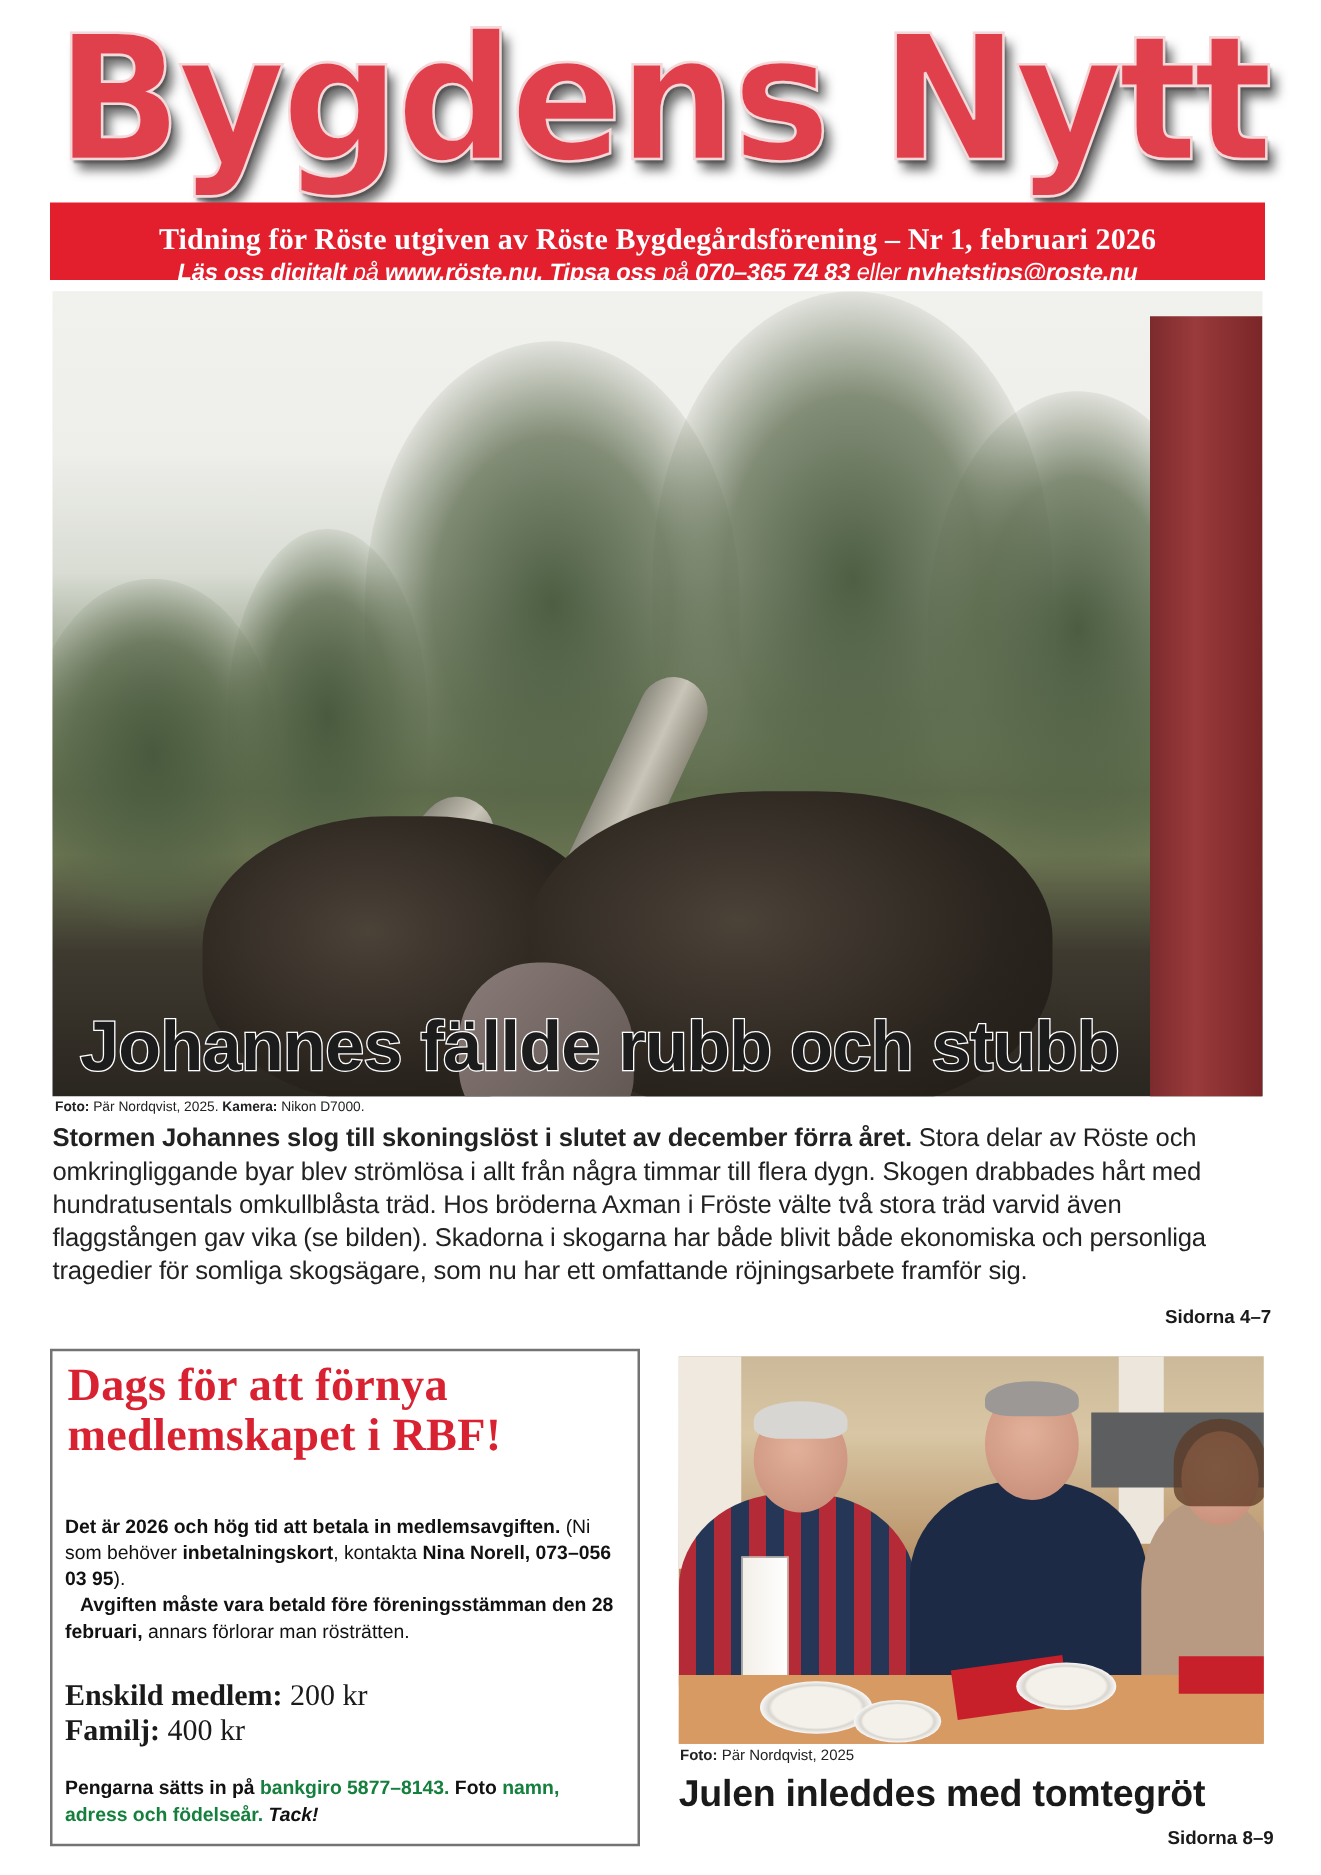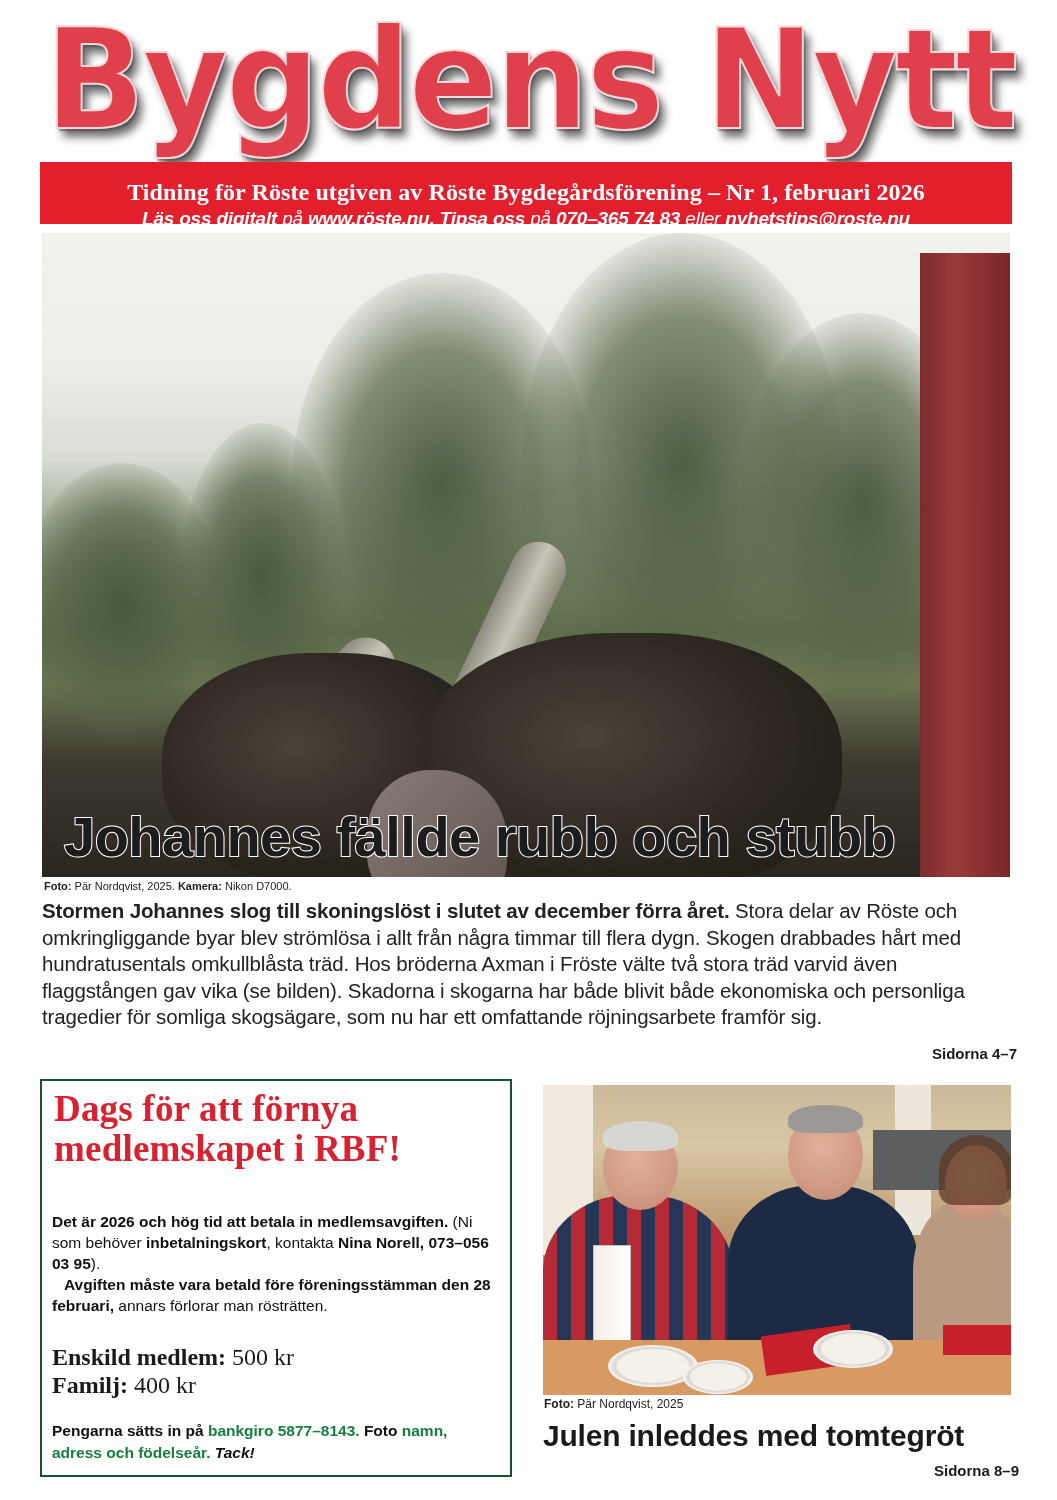--- a/index.html
+++ b/index.html
@@ -40,21 +40,21 @@
   }
 
   .caption { position: absolute; font-size: 11px; line-height: 14px; color: #222; }
   .caption b { font-weight: bold; }
 
   .lead { position: absolute; left: 42px; top: 898px; width: 975px; font-size: 20.5px; line-height: 26.5px; color: #222; letter-spacing: -0.15px; }
   .lead .lead-bold { font-weight: bold; }
   .pages-ref { font-weight: bold; font-size: 15px; }
   .lead-pages { position: absolute; right: 40px; top: 1045px; }
 
-  .member-box { position: absolute; left: 40px; top: 1079px; width: 472px; height: 398px; border: 2px solid #14532d; box-sizing: border-box; padding: 6px 10px 0 10px; }
+  .member-box { position: absolute; left: 40px; top: 1079px; width: 472px; height: 398px; border: 2px solid #737373; box-sizing: border-box; padding: 6px 10px 0 10px; }
   .member-title { font-family: "Liberation Serif", serif; font-weight: bold; font-size: 37px; line-height: 40px; color: #d92231; margin: 2px 0 0 2px; letter-spacing: 0.2px; }
   .member-body { margin-top: 42px; font-size: 15.5px; line-height: 21px; color: #111; }
   .member-body b { font-weight: bold; }
   .price-list { margin-top: 27px; font-family: "Liberation Serif", serif; font-size: 24px; line-height: 28px; color: #1a1a1a; }
   .price-list b { font-weight: bold; }
   .pay-info { margin-top: 21px; font-size: 15.5px; line-height: 22px; color: #111; font-weight: bold; }
   .pay-info .red { color: #15803d; font-weight: normal; text-align: right; }
   .pay-info i { font-style: italic; font-weight: bold; }
 
   .xmas-photo { position: absolute; left: 543px; top: 1085px; width: 468px; height: 310px; overflow: hidden;
@@ -115,21 +115,21 @@
   </div>
   <div class="member-body">
     <div>
       <b>Det är 2026 och hög tid att betala in medlemsavgif­ten.</b><span> (Ni som behöver </span><b>inbetalningskort</b><span>, kontakta </span><b>Nina Norell, 073–056 03 95</b><span>).</span>
     </div>
     <div style="text-indent: 12px;">
       <b>Avgiften måste vara betald före föreningsstäm­man den 28 februari,</b><span> annars förlorar man rösträtten.</span>
     </div>
   </div>
   <div class="price-list">
-    <div><b>Enskild medlem:</b> <span>500 kr</span></div>
+    <div><b>Enskild medlem:</b> <span>200 kr</span></div>
     <div><b>Familj:</b> <span>400 kr</span></div>
   </div>
   <div class="pay-info">
     <span>Pengarna sätts in på </span><span class="red" style="font-weight:bold;">bankgiro 5877–8143.</span><span> Foto </span><span class="red" style="font-weight:bold;">namn, adress och födelseår.</span> <i>Tack!</i>
   </div>
 </section>
 
 <figure class="xmas-photo" style="margin:0;" aria-label="Three people eating Christmas porridge at a table">
   <div class="pillar" style="left:352px; top:0; width:36px; height:150px;"></div>
   <div style="position:absolute; left:0; top:0; width:50px; height:170px; background:#efe9df;"></div>

